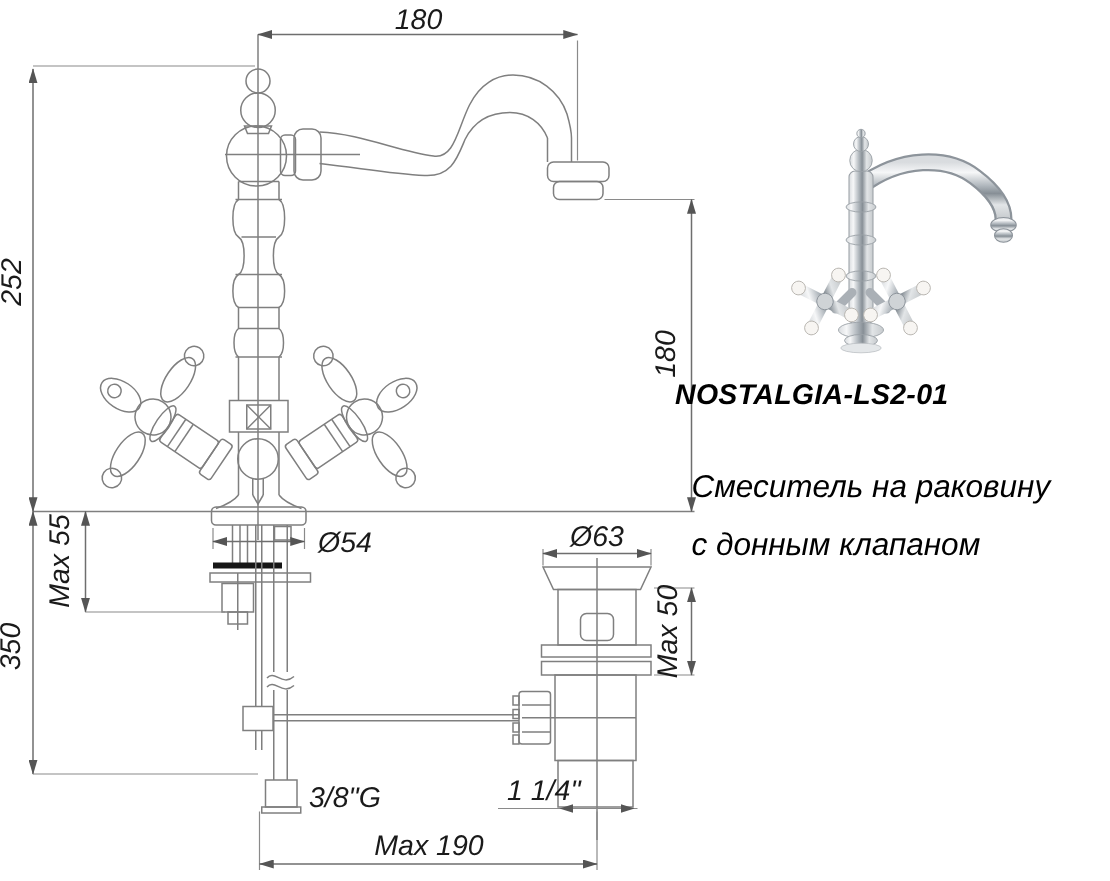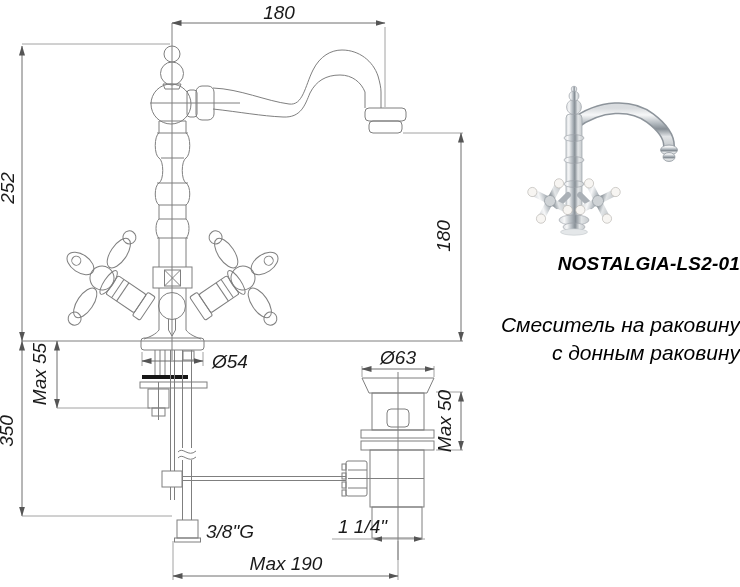--- a/index.html
+++ b/index.html
@@ -1,22 +1,22 @@
 <!DOCTYPE html>
 <html><head>
 <meta charset="utf-8">
 <style>
   html,body{margin:0;padding:0;background:#ffffff;}
   body{width:740px;height:587px;font-family:"Liberation Sans",sans-serif;}
   .sheet{position:relative;width:740px;height:587px;background:#fff;overflow:hidden;font-style:italic;}
   .tech{position:absolute;left:0;top:0;}
   .photo{position:absolute;left:502px;top:38px;}
-  .caption{position:absolute;left:450px;top:253px;width:290px;text-align:right;color:#000;}
+  .caption{position:absolute;left:450px;top:253px;width:290px;text-align:left;color:#000;}
   .model{font-size:19px;font-weight:700;letter-spacing:.2px;margin:0 0 36px 0;}
-  .desc{font-size:21px;margin:0;line-height:28px;}
+  .desc{font-size:21px;margin:11px;line-height:28px;}
   .ln{fill:none;stroke:#7f7f7f;stroke-width:1;}
   .thk{fill:#161616;stroke:none;}
   .ext{fill:none;stroke:#8a8a8a;stroke-width:.8;}
   .dimline{fill:none;stroke:#6e6e6e;stroke-width:1;marker-start:url(#arr);marker-end:url(#arr);}
   .dimtxt{fill:#1a1a1a;font-family:"Liberation Sans",sans-serif;font-size:19px;}
 </style>
 </head>
 <body>
 
 <div class="sheet">
@@ -265,16 +265,16 @@
       </g>
       <ellipse cx="72" cy="182" rx="15" ry="5.2" fill="url(#chv)" stroke="#9aa0a6" stroke-width=".6"></ellipse>
       <ellipse cx="72" cy="189" rx="11" ry="4" fill="url(#chv)" stroke="#9aa0a6" stroke-width=".6"></ellipse>
       <ellipse cx="72" cy="194" rx="13.5" ry="3.2" fill="#e4e7e9" stroke="#b9bec2" stroke-width=".5"></ellipse>
     </g>
   </svg>
 
   <div class="caption">
     <div class="model">NOSTALGIA-LS2-01</div>
     <p class="desc">Смеситель на раковину</p>
-    <p class="desc">с донным раковину</p>
+    <p class="desc">с донным клапаном</p>
   </div>
 
 </div>
 
 </body></html>

